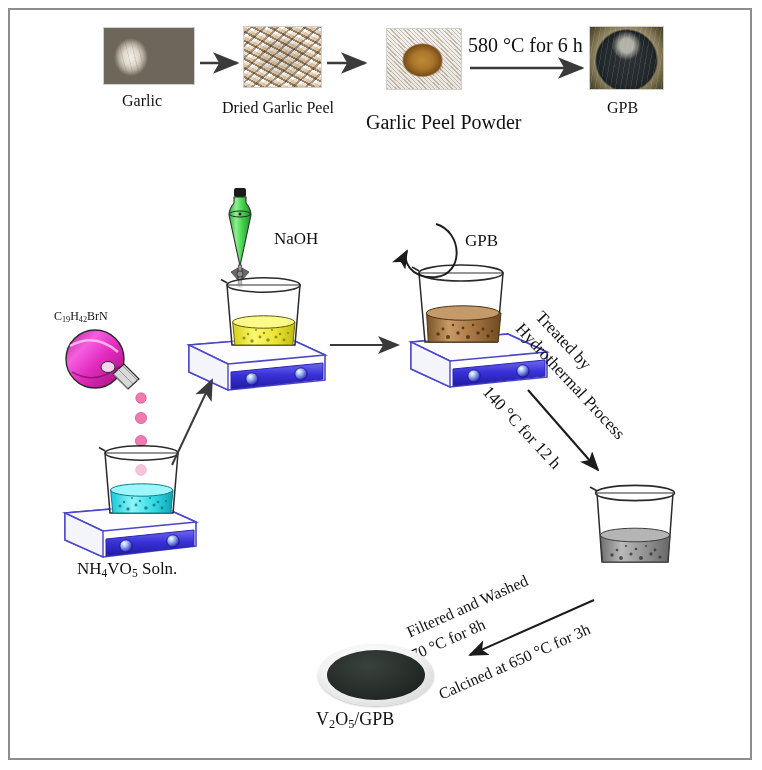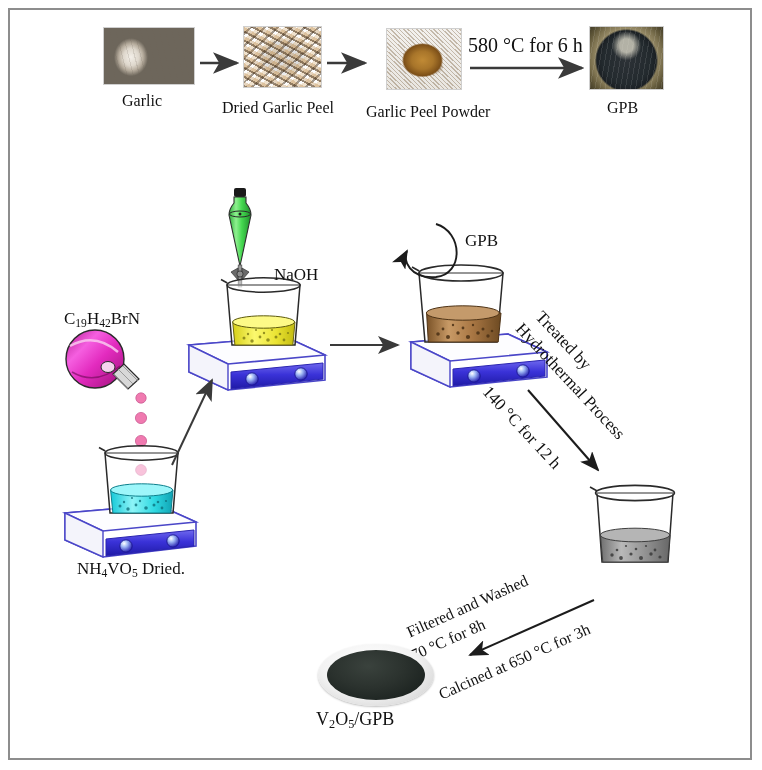--- a/index.html
+++ b/index.html
@@ -330,34 +330,34 @@
     </g>
   </svg>
 
   <div class="photo ph-garlic" style="left:103px;top:27px;width:92px;height:58px;"></div>
   <div class="photo ph-peel" style="left:243px;top:26px;width:79px;height:62px;"></div>
   <div class="photo ph-powder" style="left:386px;top:28px;width:76px;height:62px;"></div>
   <div class="photo ph-gpb" style="left:589px;top:26px;width:75px;height:64px;"></div>
 
   <div class="lbl" style="left:122px;top:92px;font-size:16px;">Garlic</div>
   <div class="lbl" style="left:222px;top:99px;font-size:16px;">Dried Garlic Peel</div>
-  <div class="lbl" style="left:366px;top:103px;font-size:16px;">Garlic Peel Powder</div>
+  <div class="lbl" style="left:366px;top:111px;font-size:20px;">Garlic Peel Powder</div>
   <div class="lbl" style="left:607px;top:99px;font-size:16px;">GPB</div>
   <div class="lbl" style="left:468px;top:34px;font-size:20px;">580 °C for 6 h</div>
 
-  <div class="lbl" style="left:274px;top:230px;font-size:17px;margin-top:36px;">NaOH</div>
+  <div class="lbl" style="left:274px;top:230px;font-size:17px;">NaOH</div>
 
   <div class="lbl" style="left:465px;top:232px;font-size:17px;">GPB</div>
 
-  <div class="lbl" style="left:64px;top:310px;font-size:17px;">
+  <div class="lbl" style="left:54px;top:310px;font-size:12px;">
     <span>C</span><sub>19</sub><span>H</span><sub>42</sub><span>BrN</span>
   </div>
 
   <div class="lbl" style="left:77px;top:560px;font-size:17px;">
-    <span>NH</span><sub>4</sub><span>VO</span><sub>5</sub><span> Dried.</span>
+    <span>NH</span><sub>4</sub><span>VO</span><sub>5</sub><span> Soln.</span>
   </div>
 
 
   <div class="rot lbl" style="left:545px;top:308px;font-size:17px;transform:rotate(47deg);">Treated by</div>
   <div class="rot lbl" style="left:525px;top:320px;font-size:17px;transform:rotate(47deg);">Hydrothermal Process</div>
   <div class="rot lbl" style="left:492px;top:383px;font-size:17px;transform:rotate(47deg);">140 °C for 12 h</div>
 
   <div class="rot lbl" style="left:404px;top:625px;font-size:16px;transform:rotate(-24deg);">Filtered and Washed</div>
   <div class="rot lbl" style="left:408px;top:648px;font-size:16px;transform:rotate(-24deg);">70 °C for 8h</div>
   <div class="rot lbl" style="left:436px;top:687px;font-size:16px;transform:rotate(-24deg);">Calcined at 650 °C for 3h</div>

